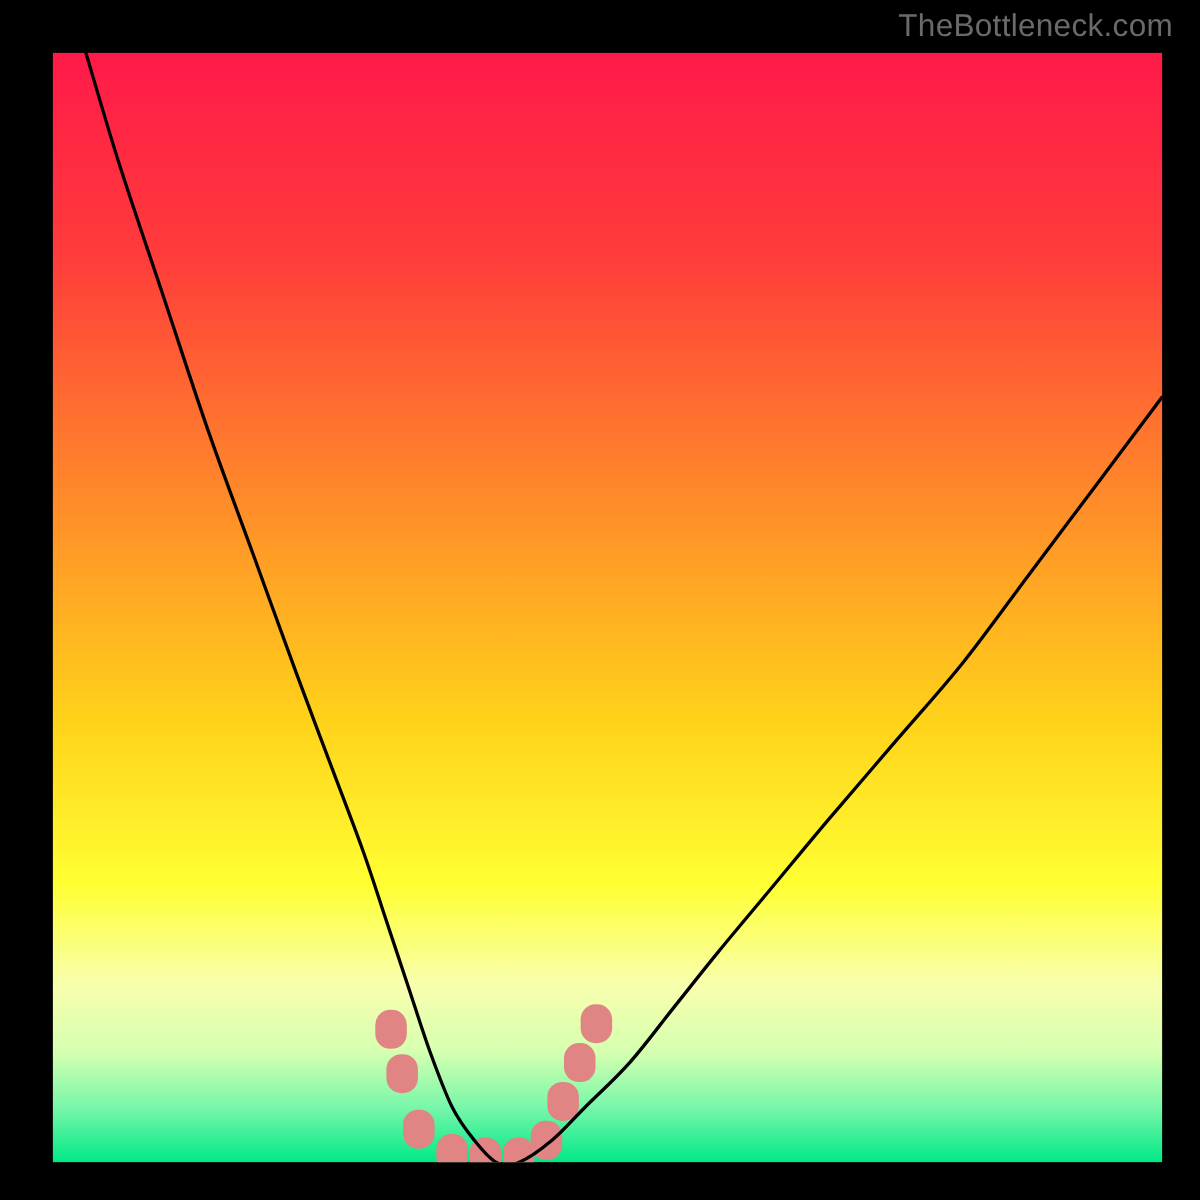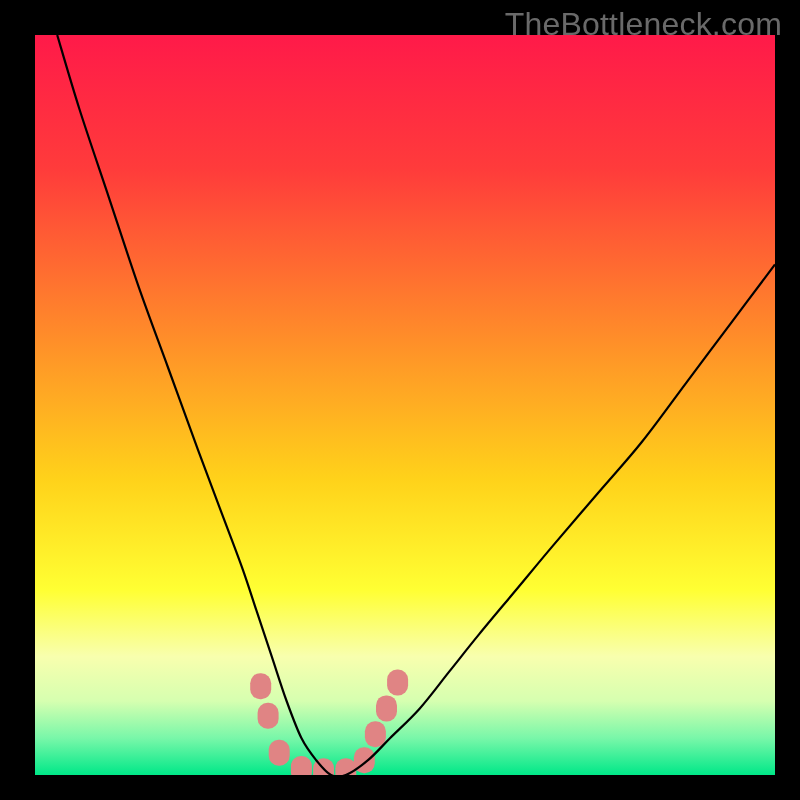--- a/index.html
+++ b/index.html
@@ -39,21 +39,21 @@
     left: 0;
     top: 0;
     width: 740px;
     height: 740px;
   }
   .watermark {
     position: absolute;
     top: 6px;
     right: 18px;
     color: #6a6a6a;
-    font-size: 32px;
+    font-size: 21px;
     font-weight: 500;
     letter-spacing: 0.2px;
     user-select: none;
   }
 </style>
 </head>
 <body>
 
 <div class="frame">
 

